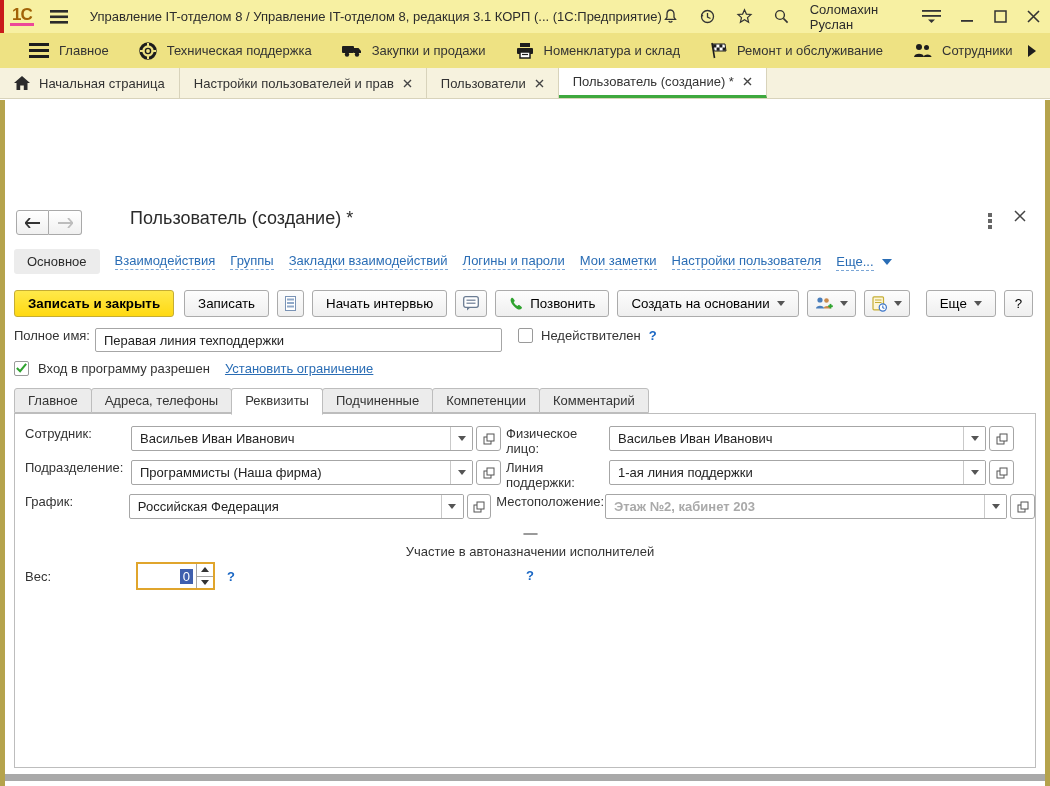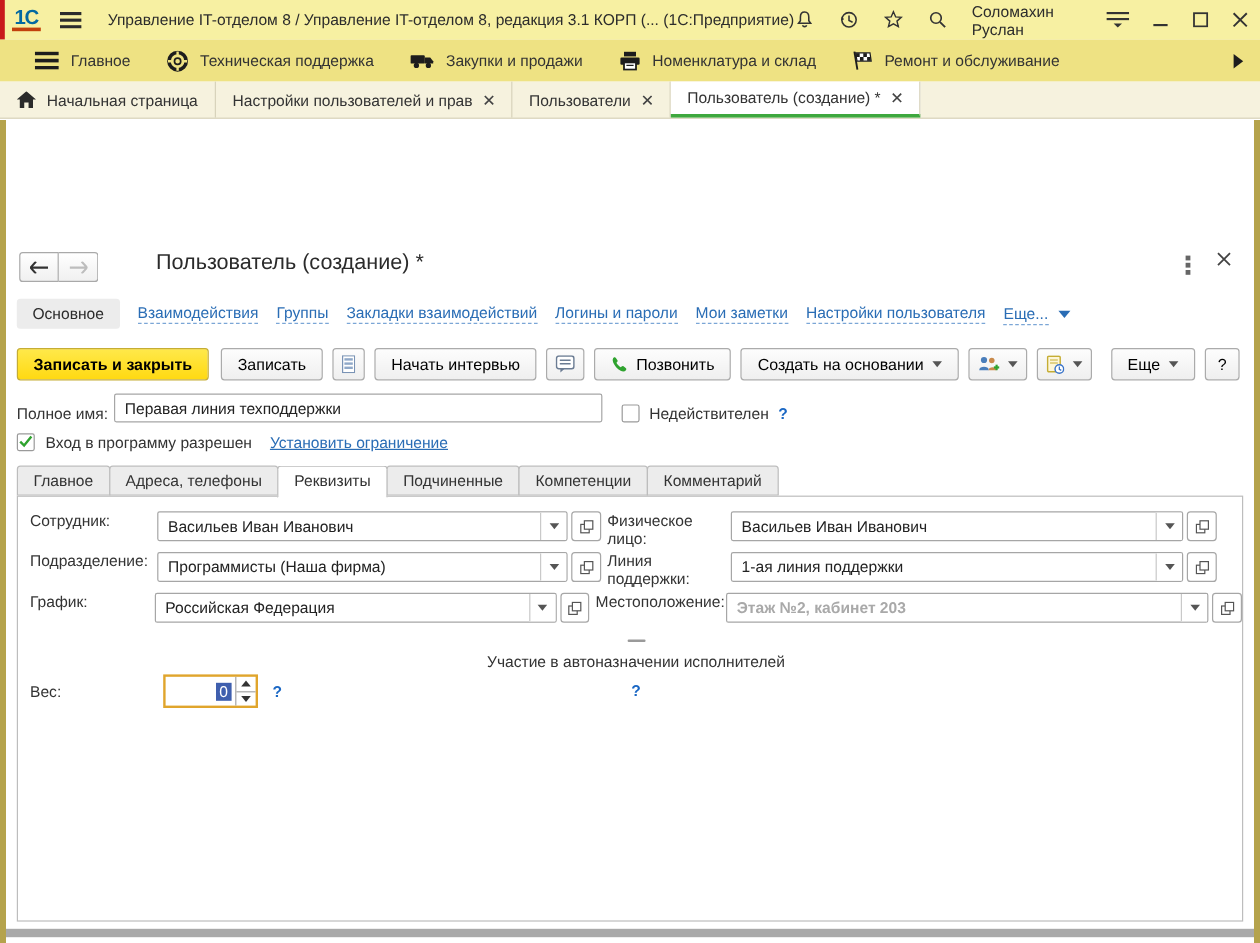--- a/index.html
+++ b/index.html
@@ -3,21 +3,21 @@
 <meta charset="utf-8">
 <style>
   * { box-sizing: border-box; }
   html,body { margin:0; padding:0; }
   body { font-family:"Liberation Sans", sans-serif; font-size:13px; color:#333; background:#fff; }
   .window { position:relative; width:1050px; height:786px; background:#fff; overflow:hidden; }
 
   
   .titlebar { position:absolute; top:0; left:0; right:0; height:33px; background:#f7f0a2;
               display:flex; align-items:center; border-left:4px solid #c91a1a; padding:0 10px 0 6px; }
-  .logo { color:#0369a1; font-weight:bold; font-size:17px; border-bottom:3px solid #c2410c; line-height:15px; padding:0 2px 1px 2px; letter-spacing:-1px; }
+  .logo { color:#a16207; font-weight:bold; font-size:17px; border-bottom:3px solid #ec4899; line-height:15px; padding:0 2px 1px 2px; letter-spacing:-1px; }
   .tb-hamburger { margin-left:16px; }
   .tb-title { margin-left:22px; font-size:13px; color:#2c2c2c; white-space:nowrap; }
   .tb-right { margin-left:auto; display:flex; align-items:center; gap:20px; }
   .tb-user { font-size:13px; color:#2c2c2c; }
   .icon { display:inline-flex; align-items:center; justify-content:center; }
 
   
   .menubar { position:absolute; top:33px; left:0; right:0; height:35px; background:#eee283;
              display:flex; align-items:center; padding:0 8px 0 14px; }
   .menu-item { display:flex; align-items:center; gap:10px; padding:0 15px; height:35px; cursor:default; white-space:nowrap; }
@@ -58,21 +58,21 @@
   .row-toolbar { position:absolute; top:190px; left:14px; right:28px; display:flex; align-items:center; gap:8px; }
   .btn { height:27px; border:1px solid #ababab; border-radius:3px; background:linear-gradient(#fdfdfd,#efefef);
          display:flex; align-items:center; gap:7px; padding:0 13px; white-space:nowrap; }
   .btn.iconbtn { padding:0 7px; }
   .btn-primary { background:linear-gradient(#ffe94a,#ffd912); border-color:#c5ad34; font-weight:bold; }
   .caret { display:inline-block; width:0; height:0; border-left:4px solid transparent; border-right:4px solid transparent; border-top:5px solid #555; }
   .spacer { flex:1; }
   .help-blue { color:#1a67c4; font-weight:bold; }
 
   
-  .row-fullname { position:absolute; top:228px; left:14px; display:flex; align-items:flex-end; height:24px; }
+  .row-fullname { position:absolute; top:228px; left:14px; display:flex; align-items:flex-start; height:24px; }
   .fld-label { color:#333; }
   .text-input { height:24px; border:1px solid #a6a6a6; border-radius:2px; padding:0 8px; font-family:"Liberation Sans",sans-serif; font-size:13px; color:#222; }
   .row-login { position:absolute; top:258px; left:14px; display:flex; align-items:center; gap:9px; height:20px; }
   .cb { width:15px; height:15px; border:1px solid #9a9a9a; border-radius:2px; background:#fff; display:inline-flex; align-items:center; justify-content:center; }
 
   
   .form-tabs { position:absolute; top:288px; left:14px; display:flex; z-index:2; }
   .ftab { height:25px; line-height:24px; padding:0 13px; background:#ececec; border:1px solid #bdbdbd; border-radius:3px 3px 0 0; margin-right:-1px; white-space:nowrap; }
   .ftab.active { background:#fff; height:27px; border-bottom:1px solid #fff; position:relative; z-index:3; }
 
@@ -218,20 +218,31 @@
             <line x1="2" y1="1" x2="4.5" y2="16" stroke="#1d1d1d" stroke-width="1.6"></line>
             <path d="M3 2 L15 2 L16 9 L4.2 9 Z" fill="#fff" stroke="#1d1d1d" stroke-width="1"></path>
             <rect x="3.4" y="2.3" width="3" height="3.2" fill="#1d1d1d"></rect>
             <rect x="9.4" y="2.3" width="3" height="3.2" fill="#1d1d1d"></rect>
             <rect x="6.6" y="5.5" width="3" height="3.2" fill="#1d1d1d"></rect>
             <rect x="12.6" y="5.5" width="3" height="3.2" fill="#1d1d1d"></rect>
           </svg>
       </span>
       <span>Ремонт и обслуживание</span>
     </div>
+    <div class="menu-item">
+      <span class="icon">
+        <svg width="19" height="15" viewBox="0 0 19 15">
+            <circle cx="6" cy="4" r="3" fill="#1d1d1d"></circle>
+            <path d="M1 14 C1 9.5 11 9.5 11 14 Z" fill="#1d1d1d"></path>
+            <circle cx="13.5" cy="4.5" r="2.5" fill="#1d1d1d"></circle>
+            <path d="M10.5 14 C10.5 10.5 18.5 10.5 18.5 14 Z" fill="#1d1d1d"></path>
+          </svg>
+      </span>
+      <span>Сотрудники</span>
+    </div>
     <span class="menu-overflow"></span>
   </div>
 
   <div class="tabbar">
     <div class="wtab">
       <span class="icon">
         <svg width="16" height="14" viewBox="0 0 16 14">
             <path d="M8 0 L16 7 L13.5 7 L13.5 14 L9.8 14 L9.8 9.5 L6.2 9.5 L6.2 14 L2.5 14 L2.5 7 L0 7 Z" fill="#2b2b2b"></path>
           </svg>
       </span>

